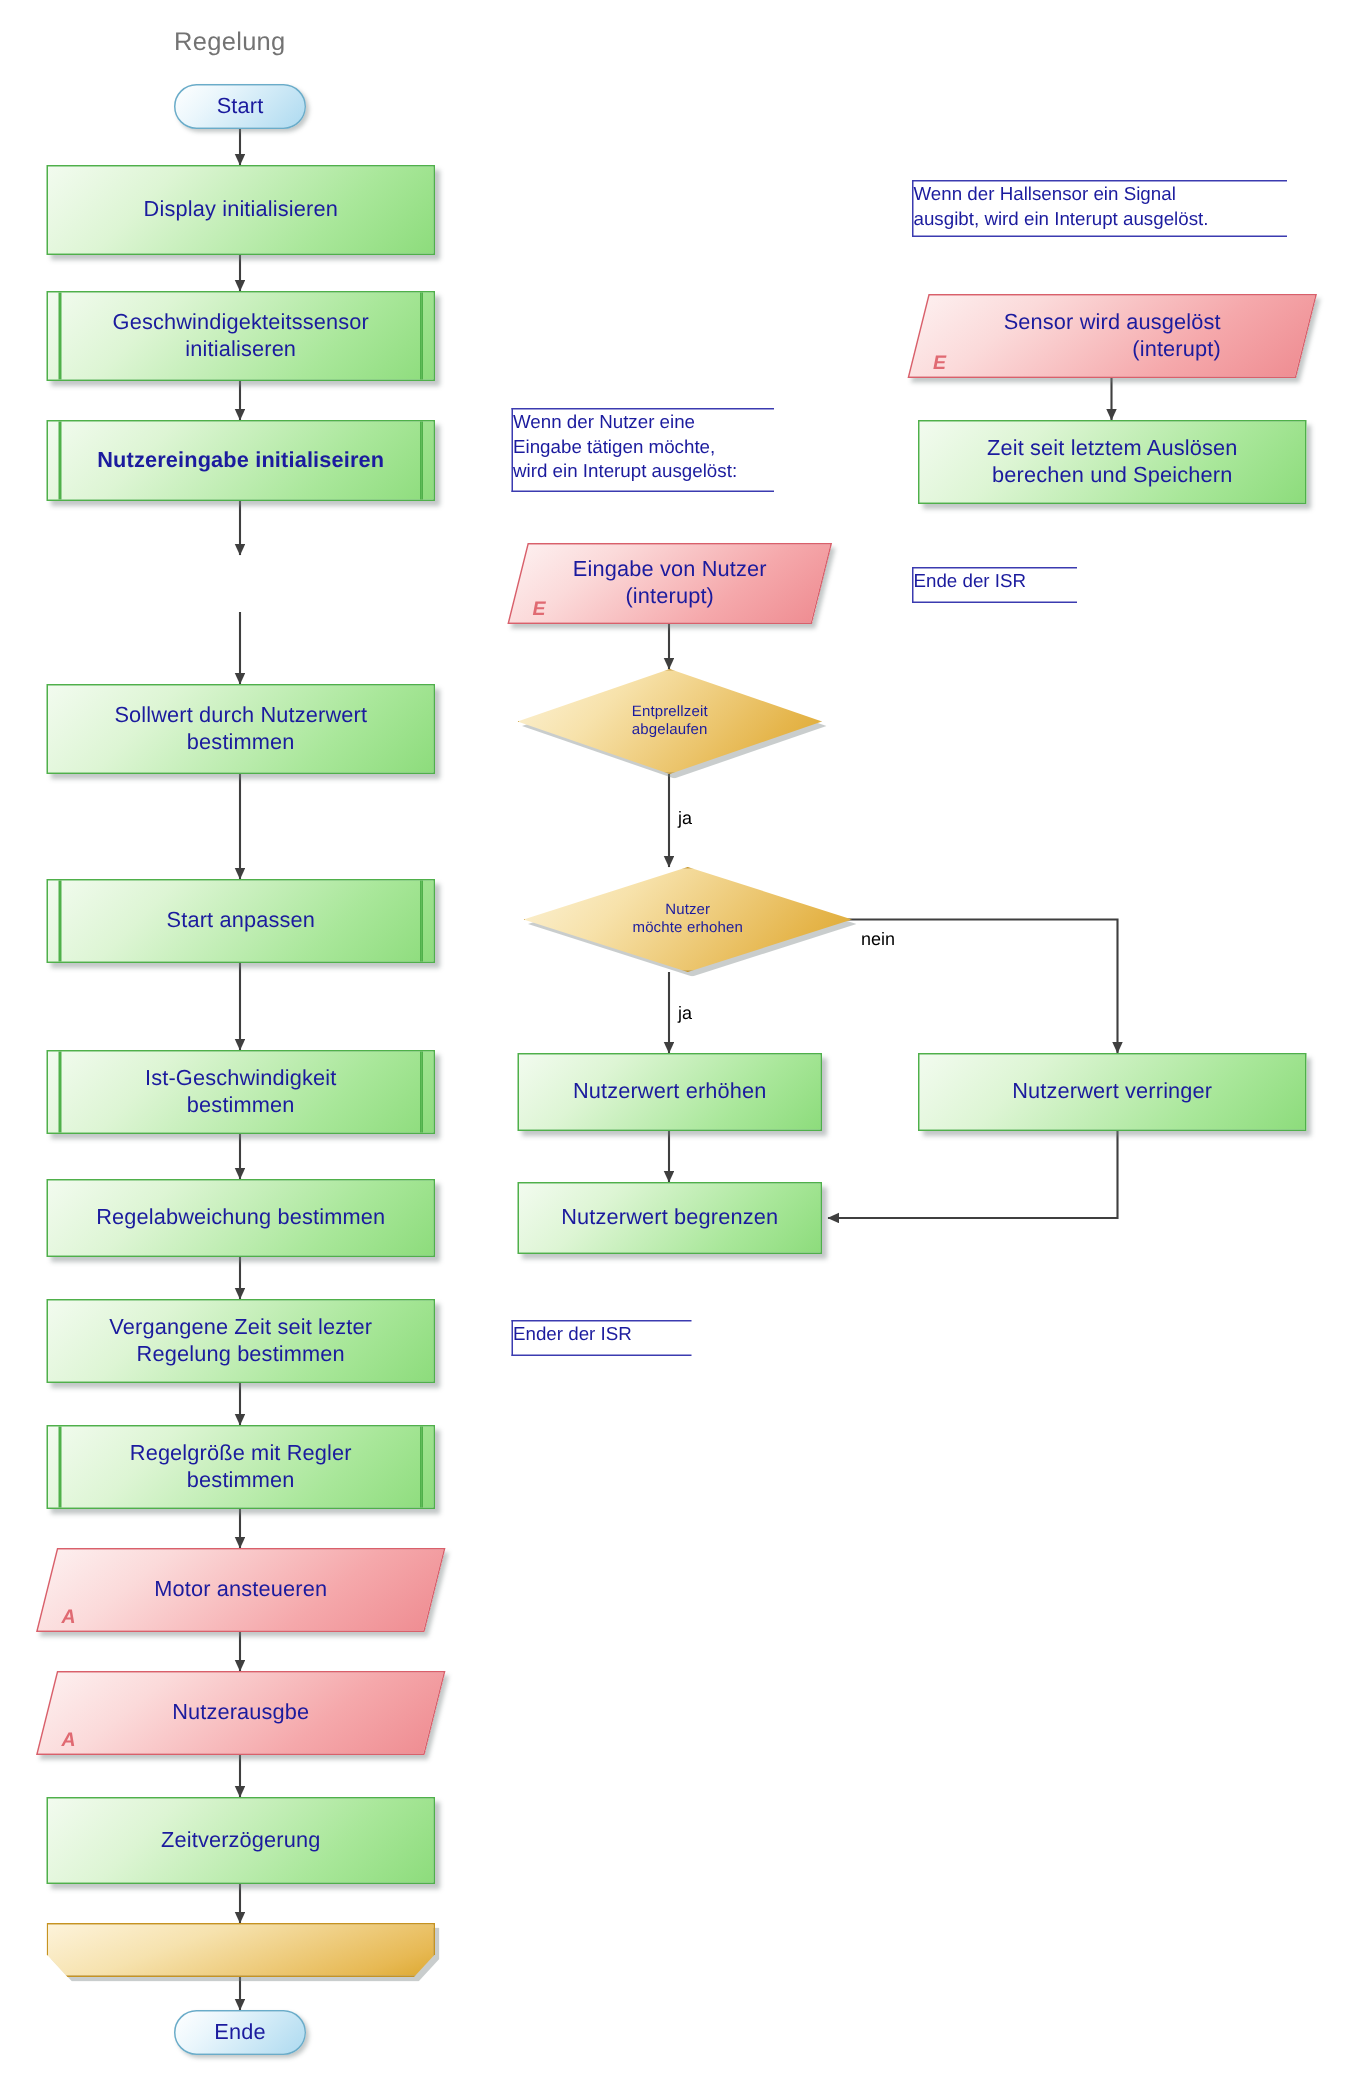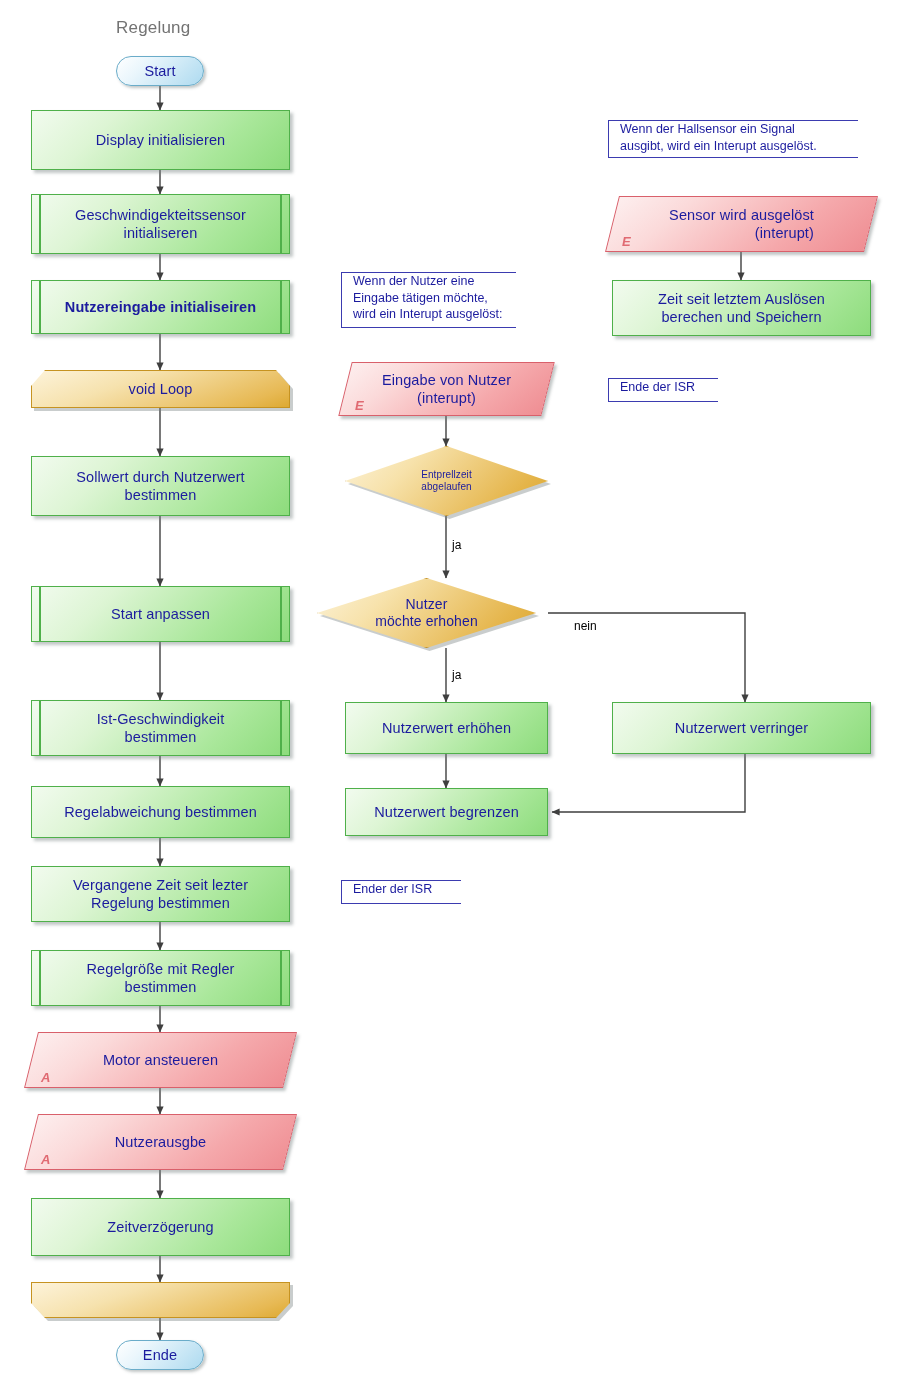--- a/index.html
+++ b/index.html
@@ -149,21 +149,21 @@
     clip-path: polygon(0 0, 100% 0, 100% 58%, calc(100% - 14px) 100%, 14px 100%, 0 58%);
   }
 
   
   .anno {
     position: absolute;
     color: #1b1b9e;
     font-size: 12.5px;
     line-height: 1.32;
     white-space: pre-line;
-    padding-left: 11px;
+    padding-left: 0;
     border-left: 1.5px solid #3b3bb0;
     border-top: 1.5px solid #3b3bb0;
     border-bottom: 1.5px solid #3b3bb0;
     box-sizing: border-box;
   }
   .anno::before, .anno::after { content: ""; }
 
   
   .edge-lbl {
     position: absolute;
@@ -233,25 +233,20 @@
 
   <div class="node proc sub" style="left:31px; top:194px; width:259px; height:60px;">
     <span class="lbl">Geschwindigekteitssensor
 initialiseren</span>
   </div>
 
   <div class="node proc sub" style="left:31px; top:280px; width:259px; height:54px;font-weight:bold;">
     <span class="lbl">Nutzereingabe initialiseiren</span>
   </div>
 
-  <div class="node loop loop-start" style="left:31px; top:370px; width:259px; height:38px;">
-    <span class="shadow"></span>
-    <span class="shape"></span>
-    <span class="lbl">void Loop</span>
-  </div>
 
   <div class="node proc" style="left:31px; top:456px; width:259px; height:60px;">
     <span class="lbl">Sollwert durch Nutzerwert
 bestimmen</span>
   </div>
 
   <div class="node proc sub" style="left:31px; top:586px; width:259px; height:56px;">
     <span class="lbl">Start anpassen</span>
   </div>
 
@@ -313,21 +308,21 @@
 
   <div class="node dec" style="left:345px; top:446px; width:203px; height:70px; font-size:10px;">
     <span class="shadow"></span>
     <span class="shape"></span>
     <span class="lbl">Entprellzeit
 abgelaufen</span>
   </div>
 
   <div class="edge-lbl" style="left:452px; top:538px;">ja</div>
 
-  <div class="node dec" style="left:317px; top:578px; width:219px; height:70px; font-size:14px;">
+  <div class="node dec" style="left:349px; top:578px; width:219px; height:70px; font-size:10px;">
     <span class="shadow"></span>
     <span class="shape"></span>
     <span class="lbl">Nutzer
 möchte erhohen</span>
   </div>
 
   <div class="edge-lbl" style="left:452px; top:668px;">ja</div>
 
   <div class="edge-lbl" style="left:574px; top:619px;">nein</div>
 

